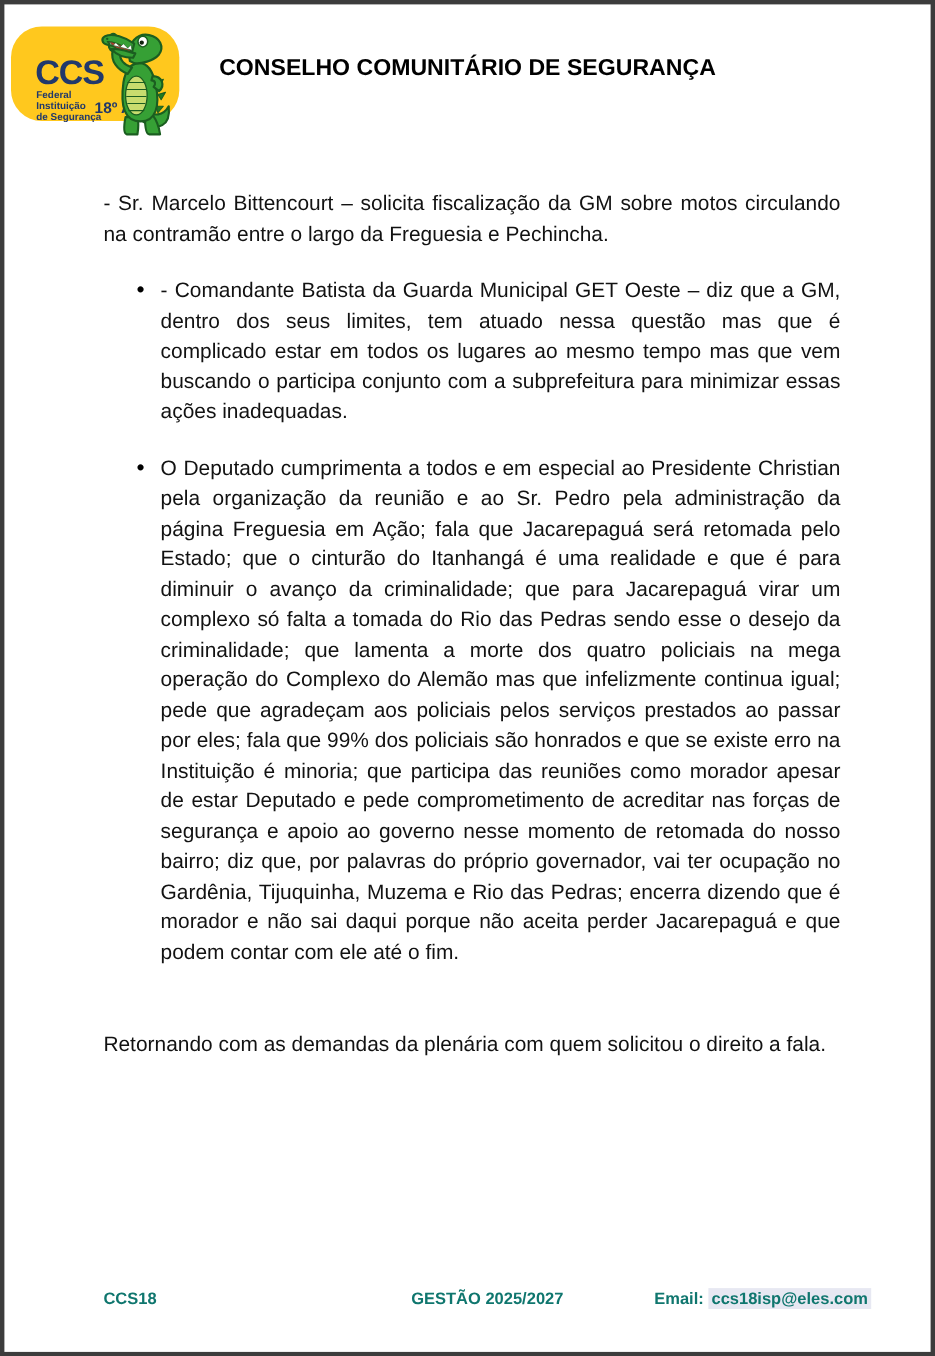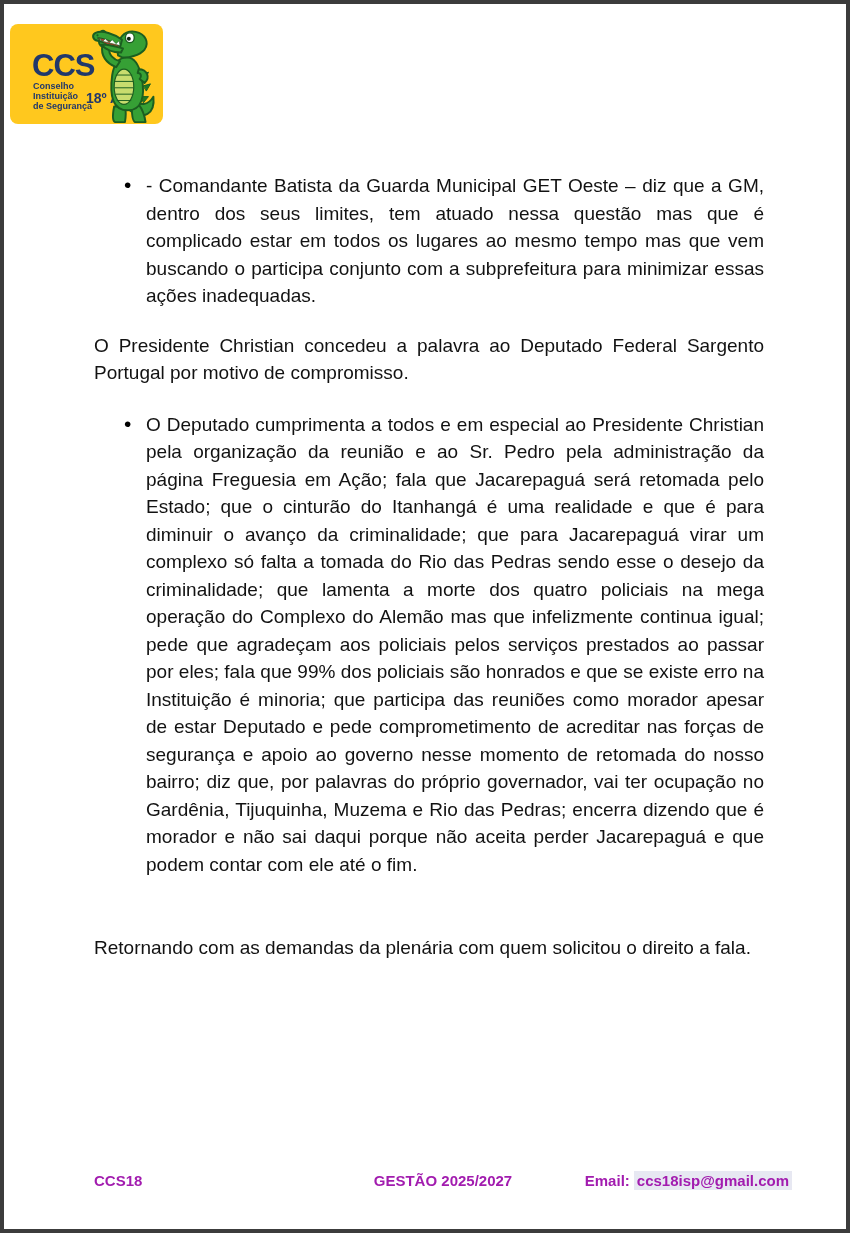--- a/index.html
+++ b/index.html
@@ -15,23 +15,23 @@
     position:relative;
     width:850px;height:1233px;
     background:#fff;
     border:4px solid var(--page-border);
     overflow:hidden;
   }
   
   .header{position:relative;height:140px;}
   .logo{
     position:absolute;left:6px;top:20px;
-    width:153px;height:100px;
+    width:153px;height:86px;
     background:var(--logo-bg);
-    border-radius:8px;
+    border-radius:28px;
   }
   .logo-acronym{
     position:absolute;left:22px;top:24px;
     font-size:31px;font-weight:900;letter-spacing:-1px;
     color:var(--logo-text);
   }
   .logo-org{
     position:absolute;left:23px;top:57px;
     font-size:9px;font-weight:bold;line-height:10px;
     color:var(--logo-text);
@@ -62,42 +62,42 @@
   ul.bullets li::before{
     content:"\2022";
     position:absolute;left:0;top:-1px;
     font-size:21px;color:#000;
   }
   
   .footer{
     position:absolute;left:0;right:0;bottom:40px;
     display:grid;grid-template-columns:1fr auto 1fr;align-items:baseline;
     padding:0 54px 0 90px;
-    font-size:15px;font-weight:bold;color:#a21caf;
+    font-size:15px;font-weight:bold;color:#0f766e;
   }
   .footer-left{text-align:left;}
   .footer-center{text-align:center;margin-top:16px;}
   .footer-right{text-align:right;white-space:nowrap;}
   .email-value{
     background:var(--email-highlight);
     padding:1px 3px;
     margin-left:4px;
   }
 </style>
 </head>
 <body>
 
 <div class="page">
 
   <div class="header">
 
     <div class="logo">
       <div class="logo-acronym">CCS</div>
       <div class="logo-org">
-        <div>Conselho</div>
+        <div>Federal</div>
         <div>Instituição</div>
         <div>de Segurança</div>
       </div>
       <div class="logo-aisp">18º AISP</div>
       <svg class="logo-croc" viewBox="0 0 80 104" aria-hidden="true">
         <g stroke="#1B5E20" stroke-width="2" stroke-linejoin="round" stroke-linecap="round">
 
           <path d="M48 86 C62 96 74 90 72 72 C67 81 58 82 50 75 Z" fill="#36A035"></path>
 
           <path d="M32 82 C30 92 30 97 33 98 L43 98 C44 92 44 86 43 82 Z" fill="#36A035"></path>
@@ -131,40 +131,41 @@
 
           <ellipse cx="48" cy="12" rx="4.5" ry="5" fill="#FFFFFF" stroke-width="1.4"></ellipse>
           <circle cx="47" cy="13" r="2" fill="#10240F" stroke="none"></circle>
 
           <circle cx="15" cy="9.5" r="1.1" fill="#1B5E20" stroke="none"></circle>
         </g>
       </svg>
     </div>
 
     <div class="titles">
+      <div class="doc-title">CONSELHO COMUNITÁRIO DE SEGURANÇA</div>
     </div>
   </div>
 
   <div class="content">
 
+    <p class="para p1">- Sr. Marcelo Bittencourt – solicita fiscalização da GM sobre motos circulando na contramão entre o largo da Freguesia e Pechincha.</p>
 
     <ul class="bullets">
       <li>- Comandante Batista da Guarda Municipal GET Oeste – diz que a GM, dentro dos seus limites, tem atuado nessa questão mas que é complicado estar em todos os lugares ao mesmo tempo mas que vem buscando o participa conjunto com a subprefeitura para minimizar essas ações inadequadas.</li>
     </ul>
 
-    <p class="para p2">O Presidente Christian concedeu a palavra ao Deputado Federal Sargento Portugal por motivo de compromisso.</p>
 
     <ul class="bullets">
       <li>O Deputado cumprimenta a todos e em especial ao Presidente Christian pela organização da reunião e ao Sr. Pedro pela administração da página Freguesia em Ação; fala que Jacarepaguá será retomada pelo Estado; que o cinturão do Itanhangá é uma realidade e que é para diminuir o avanço da criminalidade; que para Jacarepaguá virar um complexo só falta a tomada do Rio das Pedras sendo esse o desejo da criminalidade; que lamenta a morte dos quatro policiais na mega operação do Complexo do Alemão mas que infelizmente continua igual; pede que agradeçam aos policiais pelos serviços prestados ao passar por eles; fala que 99% dos policiais são honrados e que se existe erro na Instituição é minoria; que participa das reuniões como morador apesar de estar Deputado e pede comprometimento de acreditar nas forças de segurança e apoio ao governo nesse momento de retomada do nosso bairro; diz que, por palavras do próprio governador, vai ter ocupação no Gardênia, Tijuquinha, Muzema e Rio das Pedras; encerra dizendo que é morador e não sai daqui porque não aceita perder Jacarepaguá e que podem contar com ele até o fim.</li>
     </ul>
 
     <p class="para p3">Retornando com as demandas da plenária com quem solicitou o direito a fala.</p>
   </div>
 
   <div class="footer">
     <span class="footer-left">CCS18</span>
     <span class="footer-center">GESTÃO 2025/2027</span>
     <span class="footer-right">
-      <span>Email:</span><span class="email-value">ccs18isp@gmail.com</span>
+      <span>Email:</span><span class="email-value">ccs18isp@eles.com</span>
     </span>
   </div>
 
 </div>
 
 </body></html>

